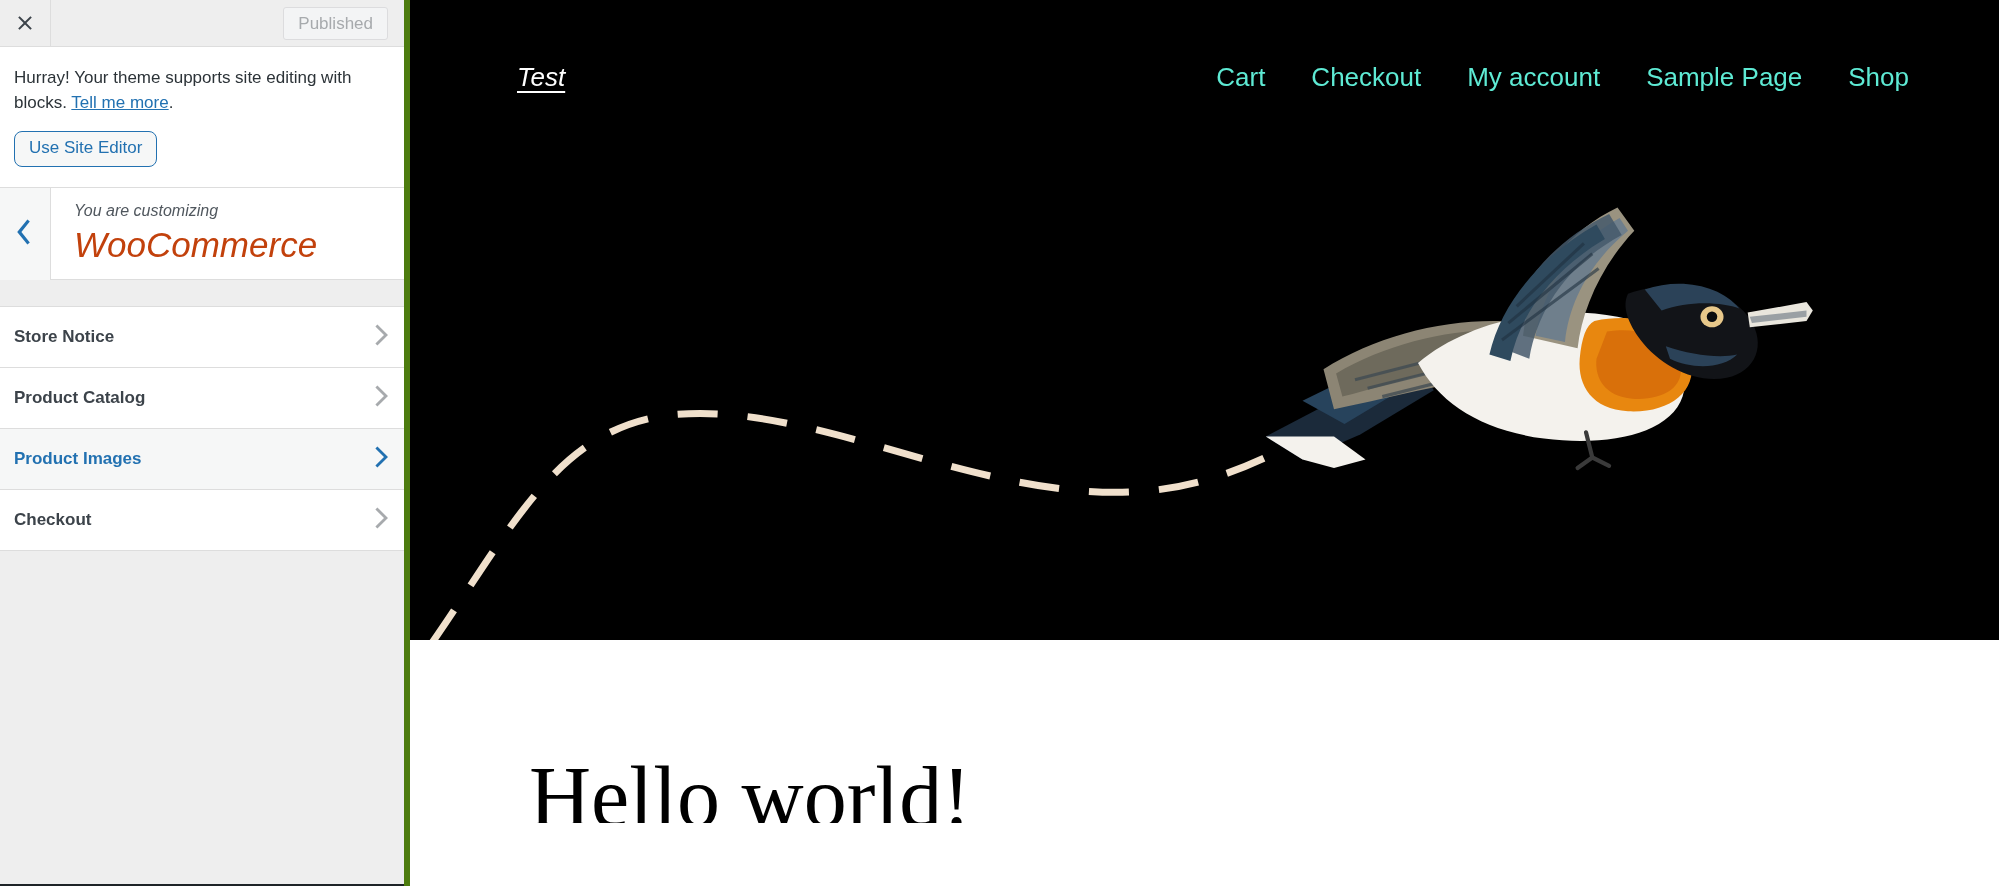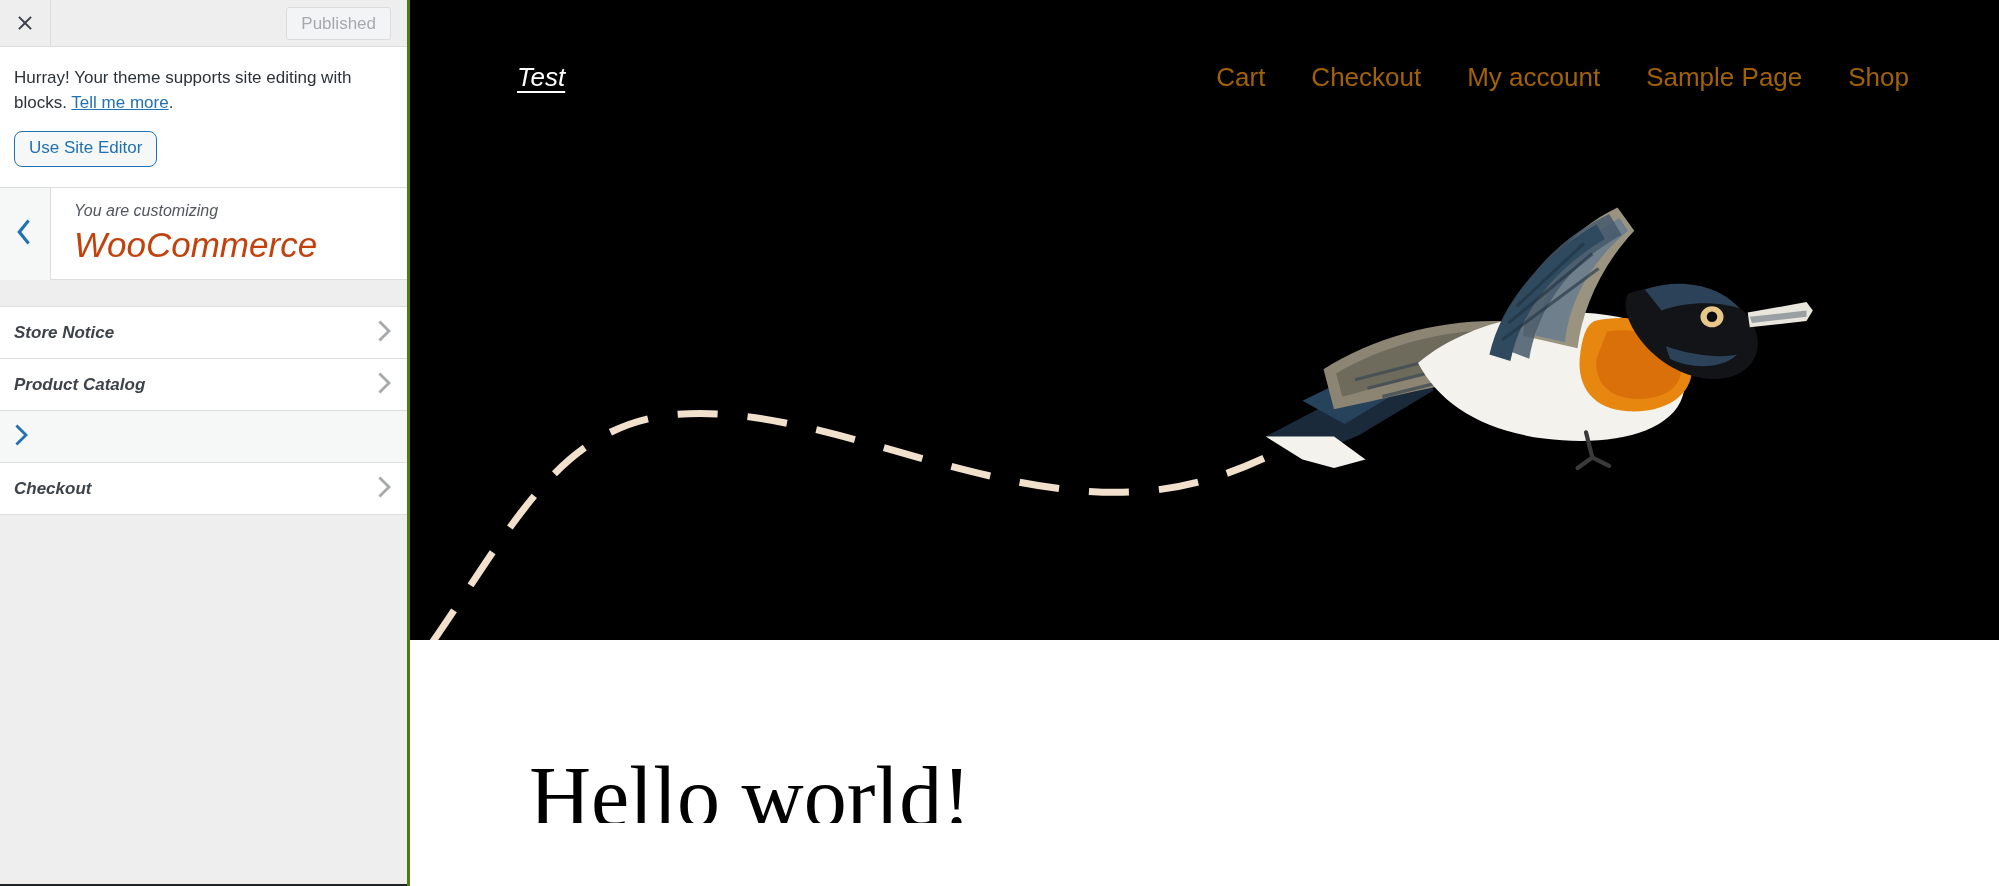--- a/index.html
+++ b/index.html
@@ -21,21 +21,21 @@
   }
 
   
   .customizer-sidebar {
     position: relative;
     width: 410px;
     height: 886px;
     flex: 0 0 410px;
     background: #eeeeee;
     box-sizing: border-box;
-    border-right: 3px solid #4d7c0f;
+    border-right: 6px solid #4d7c0f;
     display: flex;
     flex-direction: column;
   }
 
   
   .sidebar-header {
     position: relative;
     height: 46px;
     flex: 0 0 46px;
     background: #eeeeee;
@@ -162,29 +162,28 @@
     border-bottom: 1px solid #dddddd;
   }
 
   
   .section-list {
     flex: 0 0 auto;
     background: #ffffff;
   }
   .section-item {
     position: relative;
-    height: 52px;
+    height: 61px;
     background: #ffffff;
     border-bottom: 1px solid #dddddd;
     display: flex;
     align-items: center;
     padding: 0 14px 0 14px;
     box-sizing: border-box;
     cursor: pointer;
-    font-style: italic;
   }
   .section-item.active {
     background: #f6f7f7;
   }
   .section-label {
     font-size: 17px;
     font-weight: bold;
     color: #3c434a;
     flex: 1 1 auto;
   }
@@ -238,21 +237,21 @@
     white-space: nowrap;
   }
   .nav-spacer { flex: 1 1 auto; }
   .site-nav {
     display: flex;
     align-items: center;
     gap: 46px;
     padding-right: 28px;
   }
   .nav-link {
-    color: #a16207;
+    color: #5eead4;
     font-size: 26px;
     font-family: "Liberation Sans", sans-serif;
     text-decoration: none;
     cursor: pointer;
     white-space: nowrap;
   }
 
   .bird-scene {
     position: absolute;
     left: 0;
@@ -334,20 +333,21 @@
       <div class="section-item">
         <span class="section-label">Product Catalog</span>
         <span class="chevron-right">
           <svg width="16" height="24" viewBox="0 0 16 24" aria-hidden="true">
             <path d="M3.4 1.4 L1.4 3.4 L10 12 L1.4 20.6 L3.4 22.6 L14 12 Z" fill="#a7aaad"></path>
           </svg>
         </span>
       </div>
 
       <div class="section-item active">
+        <span class="section-label">Product Images</span>
         <span class="chevron-right">
           <svg width="16" height="24" viewBox="0 0 16 24" aria-hidden="true">
             <path d="M3.4 1.4 L1.4 3.4 L10 12 L1.4 20.6 L3.4 22.6 L14 12 Z" fill="#2271b1"></path>
           </svg>
         </span>
       </div>
 
       <div class="section-item">
         <span class="section-label">Checkout</span>
         <span class="chevron-right">

